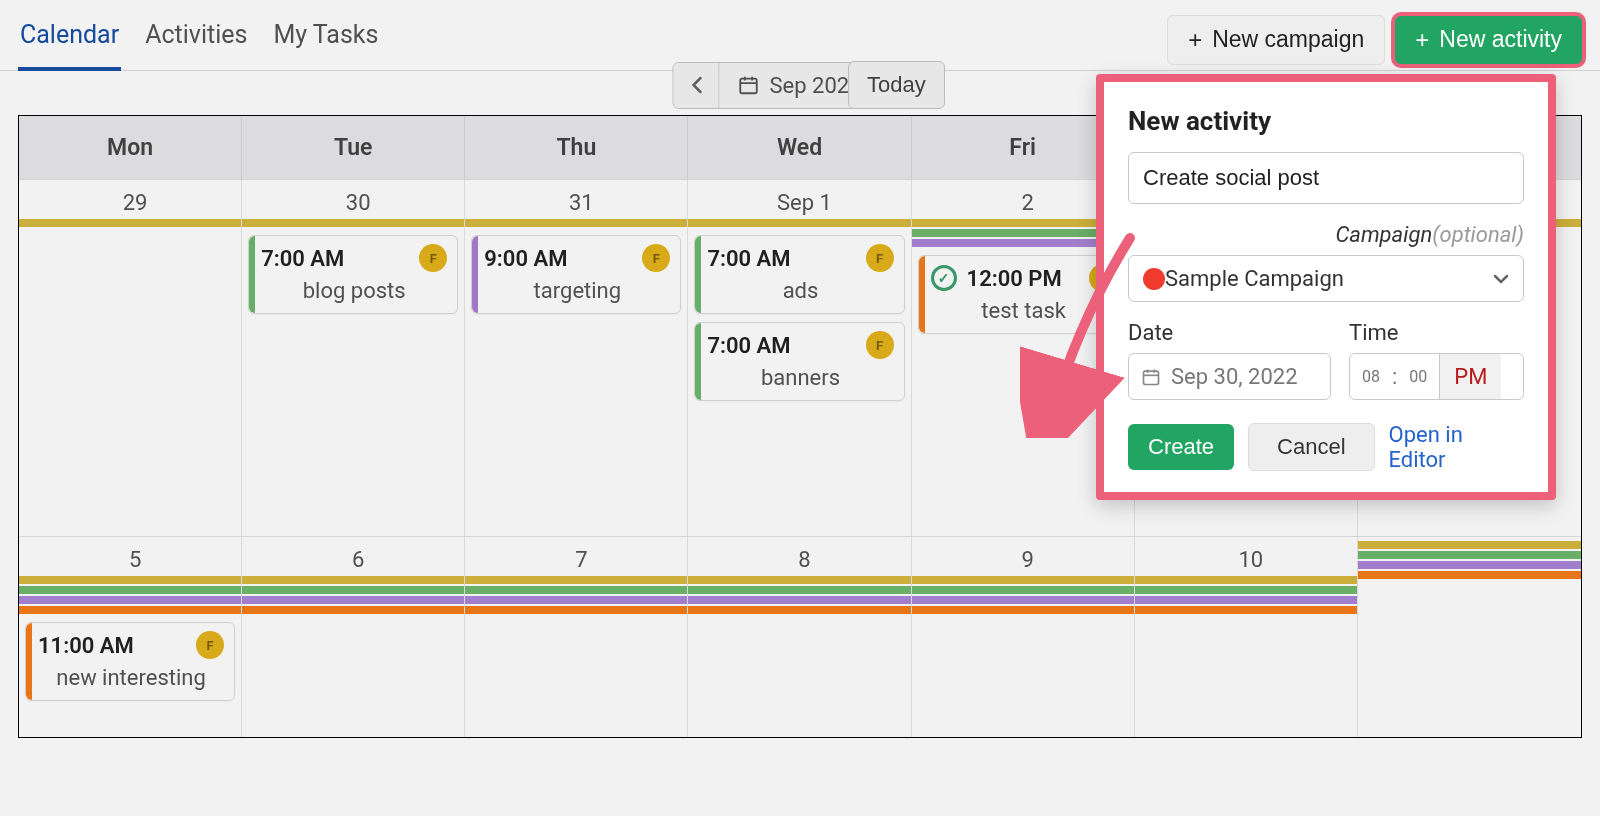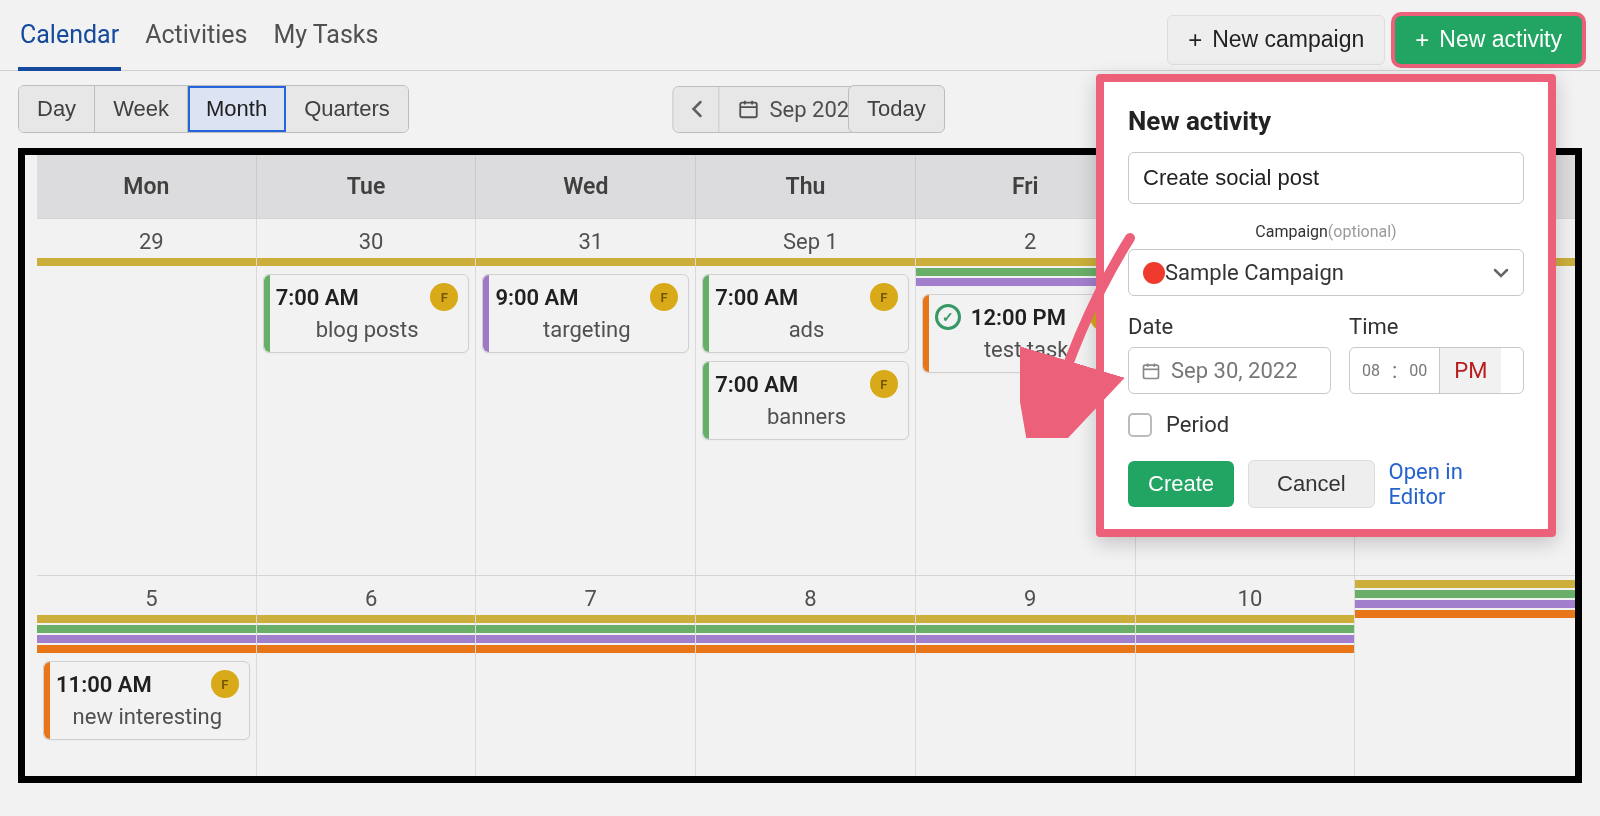--- a/index.html
+++ b/index.html
@@ -22,21 +22,21 @@
   .segmented { display:flex; border:1px solid #c7c7c7; border-radius:6px; overflow:hidden; }
   .seg-btn { font-size:22px; padding:10px 18px; background:#f4f4f4; border:none; border-right:1px solid #c7c7c7; cursor:pointer; color:#444;}
   .seg-btn:last-child { border-right:none; }
   .seg-btn.sel { background:#e8f0ff; outline:2px solid #296ae8; outline-offset:-2px; z-index:1; color:#222;}
   .nav-group { display:flex; border:1px solid #c7c7c7; border-radius:6px; overflow:hidden; margin-left:auto; margin-right:auto; position:absolute; left:50%; transform:translateX(-50%); }
   .nav-btn { width:46px; display:flex; align-items:center; justify-content:center; border-right:1px solid #c7c7c7; background:#f4f4f4; cursor:pointer; }
   .nav-btn:last-child{border-right:none;}
   .nav-center { display:flex; align-items:center; gap:10px; padding:10px 18px; background:#f4f4f4; border-right:1px solid #c7c7c7; font-size:22px; cursor:pointer;color:#535353;}
   .today-btn { border:1px solid #c7c7c7; background:#f4f4f4; font-size:22px; padding:10px 18px; border-radius:6px; cursor:pointer; position:absolute; left:848px; color:#444;}
 
-  .calendar { border:7px solid #000000; margin:1px 18px; position:relative;padding-left:12px; }
+  .calendar { border:1px solid #000000; margin:16px 18px; position:relative; }
   .dayhead-row { display:grid; grid-template-columns:repeat(7,1fr); background:#e8e8ea; }
   .dayhead { text-align:center; font-size:23px; font-weight:600; color:#444; padding:18px 0; border-right:1px solid #d5d5d5; }
   .dayhead:last-child{border-right:none;}
 
   .week-row { display:grid; grid-template-columns:repeat(7,1fr); min-height:356px; position:relative; border-top:1px solid #e1e1e1;text-align:center;}
   .cell { border-right:1px solid #e5e5e5; padding:0; position:relative; min-height:356px;}
   .cell:last-child{border-right:none;}
   .date-num { font-size:22px; color:#555; padding:10px 0 0 10px; }
   .stripe { height:8px; width:100%; margin-top:4px;}
   .stripe.yellow{background:#d6b93e;}
@@ -52,21 +52,21 @@
   .event-row1{display:flex; align-items:center; gap:10px;}
   .event-time{font-size:22px; font-weight:600; color:#222;}
   .event-title{font-size:22px; color:#555; margin-top:6px;}
   .avatar { display:flex; align-items:center; justify-content:center; width:28px; height:28px; border-radius:50%; background:#e4b31a; color:#7a5b00; font-size:13px; font-weight:600; margin-left:auto;}
   .check { width:26px; height:26px; border:3px solid #3aa06d; border-radius:50%; display:flex; align-items:center; justify-content:center; color:#3aa06d; font-size:14px; font-weight:900; }
 
   
   .popover { position:absolute; top:74px; right:44px; width:460px; background:#fff; border:8px solid #ec6179; border-radius:4px; padding:24px 24px 20px 24px; z-index:25; box-shadow:0 6px 20px rgba(0,0,0,0.2);}
   .popover h3 { font-size:26px; font-weight:700; margin-bottom:16px; color:#222;}
   .txt-input { width:100%; border:1px solid #c8c8c8; border-radius:6px; padding:12px 14px; font-size:22px; color:#222; }
-  .label-row { display:flex; justify-content:center; margin-top:18px; font-size:16px; }
+  .label-row { display:flex; justify-content:flex-end; margin-top:18px; font-size:22px;font-style:italic; }
   .muted { color:#9a9a9a; }
   .select { margin-top:8px; border:1px solid #c8c8c8; border-radius:6px; padding:10px 14px; display:flex; align-items:center; font-size:22px; cursor:pointer; }
   .reddot{width:22px;height:22px;border-radius:50%;background:#ef3b2d;}
   .chev { margin-left:auto; color:#666;}
   .dt-row { display:flex; gap:18px; margin-top:18px; }
   .col { flex:1; }
   .col .lbl { font-size:22px; margin-bottom:8px; display:block; }
   .date-input { display:flex; align-items:center; gap:10px; border:1px solid #c8c8c8; border-radius:6px; padding:10px 12px; font-size:22px; color:#777; }
   .time-input { display:flex; align-items:center; border:1px solid #c8c8c8; border-radius:6px; overflow:hidden; }
   .time-input span.num{ padding:10px 12px; font-size:16px; color:#777; }
@@ -101,26 +101,20 @@
     </button>
     <button class="btn primary">
       <span class="plus">+</span>
       <span>New activity</span>
     </button>
   </div>
 </div>
 <div class="divider"></div>
 
 <div class="controls">
-  <div class="segmented">
-    <button class="seg-btn">Day</button>
-    <button class="seg-btn">Week</button>
-    <button class="seg-btn sel">Month</button>
-    <button class="seg-btn">Quarters</button>
-  </div>
 
   <div class="nav-group">
     <div class="nav-btn">
       <svg width="12" height="18" viewBox="0 0 12 18">
           <path d="M10 2 L3 9 L10 16" stroke="#666" stroke-width="2.5" fill="none" stroke-linecap="round"></path>
         </svg>
     </div>
     <div class="nav-center">
       <svg width="22" height="22" viewBox="0 0 24 24">
           <rect x="3" y="5" width="18" height="16" rx="2" fill="none" stroke="#555" stroke-width="2"></rect>
@@ -137,22 +131,22 @@
     </div>
   </div>
 
   <button class="today-btn">Today</button>
 </div>
 
 <div class="calendar">
   <div class="dayhead-row">
     <div class="dayhead">Mon</div>
     <div class="dayhead">Tue</div>
+    <div class="dayhead">Thu</div>
     <div class="dayhead">Wed</div>
-    <div class="dayhead">Thu</div>
     <div class="dayhead">Fri</div>
     <div class="dayhead">Sat</div>
     <div class="dayhead">Sun</div>
   </div>
 
   <div class="week-row">
     <div class="cell">
       <div class="date-num">29</div>
       <div class="stripe yellow"></div>
     </div>
@@ -319,24 +313,20 @@
     <div class="col" style="flex:0 0 175px">
       <span class="lbl">Time</span>
       <div class="time-input">
         <span class="num">08</span>
         <span class="sep">:</span>
         <span class="num">00</span>
         <span class="pm">PM</span>
       </div>
     </div>
   </div>
-  <div class="period-row">
-    <span class="chk"></span>
-    <span style="font-size:22px;">Period</span>
-  </div>
   <div class="actions">
     <button class="btn-create">Create</button>
     <button class="btn-cancel">Cancel</button>
     <span class="link-editor">Open in Editor</span>
   </div>
 </div>
 
 <svg class="arrow" width="140" height="210" viewBox="0 0 140 210">
   <defs>
     <marker id="ah" markerWidth="12" markerHeight="12" refX="6" refY="6" orient="auto">

